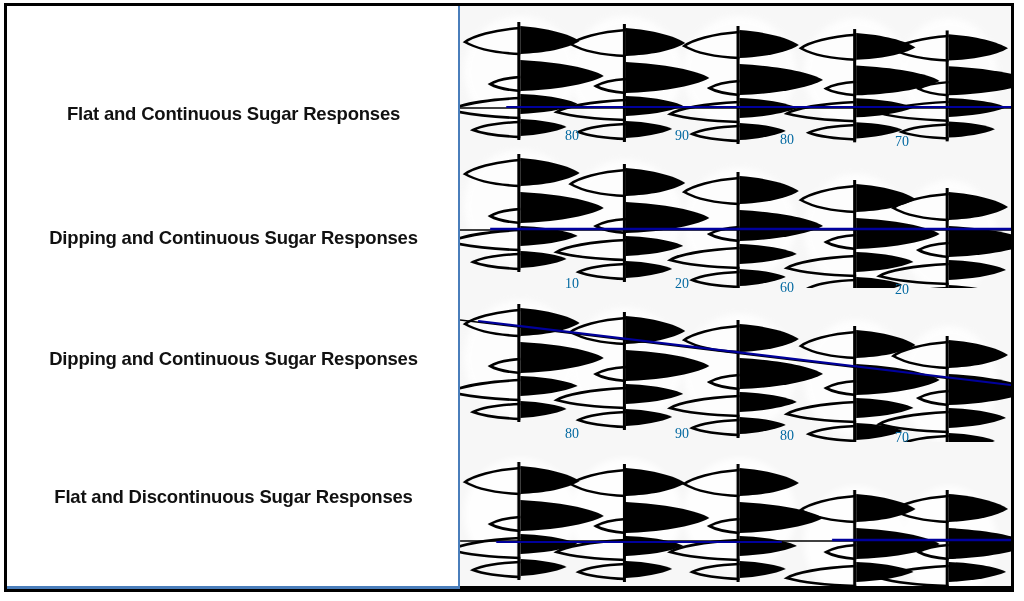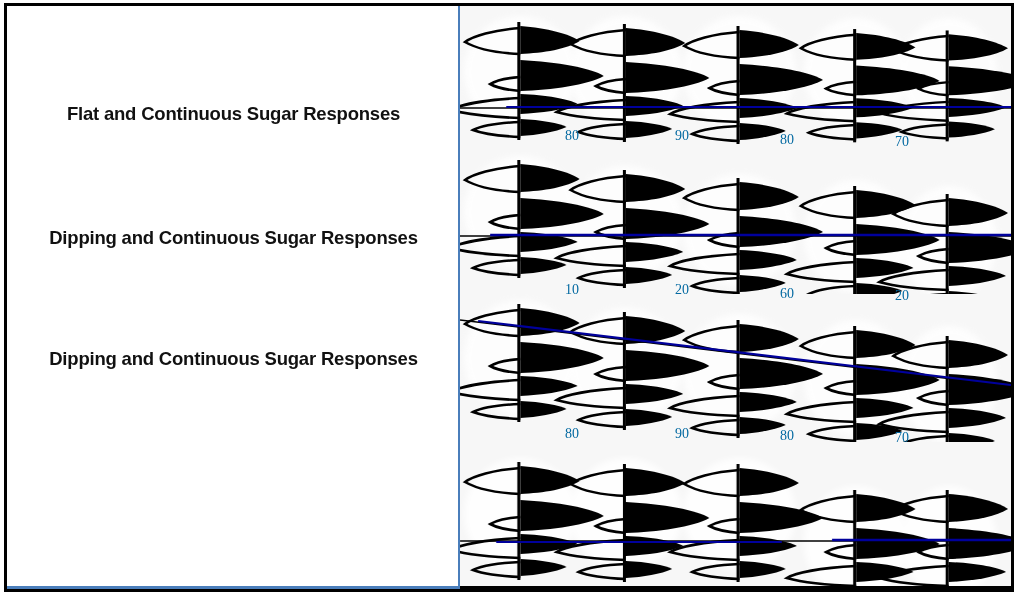--- a/index.html
+++ b/index.html
@@ -48,21 +48,21 @@
     background:#f7f7f7;
     border-bottom:3px solid #000000;
     box-sizing:border-box;
     overflow:hidden;
   }
   .trace-row{
     position:absolute;
     left:0;right:0;
   }
   #row0{top:0px;height:146px;}
-  #row1{top:146px;height:142px;}
+  #row1{top:140px;height:142px;}
   #row2{top:288px;height:148px;}
   #row3{top:436px;height:150px;}
 
   .trace-row svg{display:block;width:100%;height:100%;}
 
   .num-label{
     position:absolute;
     font-family:"Liberation Serif",serif;
     font-size:14px;
     color:#0369a1;
@@ -73,20 +73,21 @@
 </style>
 </head>
 <body>
 
 <div id="figure">
 
   <div id="label-panel">
     <div class="row-label l0">Flat and Continuous Sugar Responses</div>
     <div class="row-label l1">Dipping and Continuous Sugar Responses</div>
     <div class="row-label l2">Dipping and Continuous Sugar Responses</div>
+    <div class="row-label l3">Flat and Discontinuous Sugar Responses</div>
   </div>
 
   <div id="trace-panel">
 
     <div class="trace-row" id="row0">
       <svg viewBox="0 0 548 146" preserveAspectRatio="none">
         <defs>
           <g id="wig">
             <path d="M0,0 L0,118 L3,118 L3,0 Z" fill="#000"></path>
             <path d="M3,4 C30,6 52,12 62,19 C50,27 26,31 3,32 Z" fill="#000"></path>

